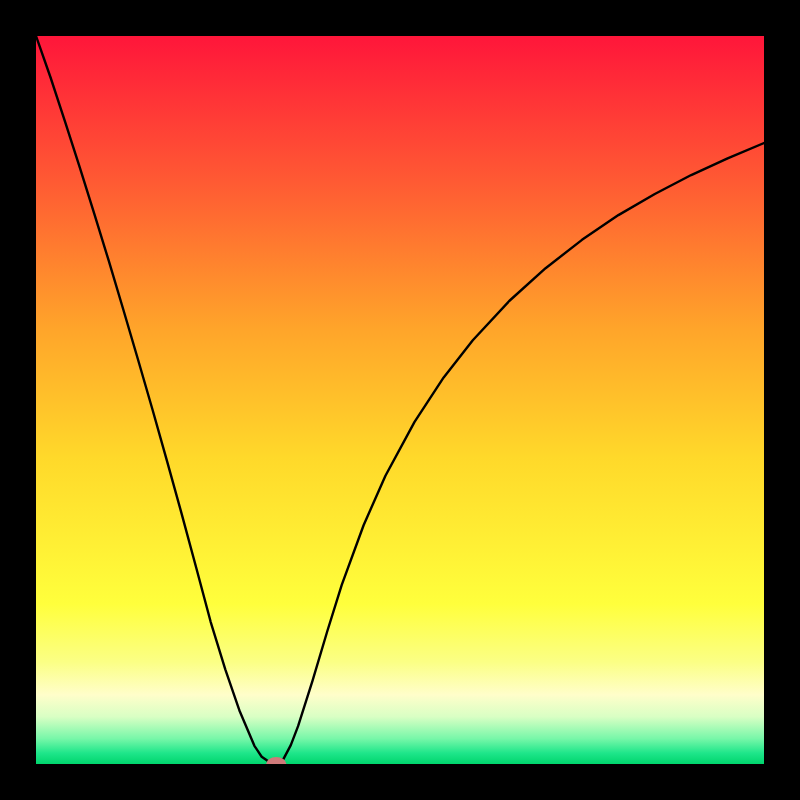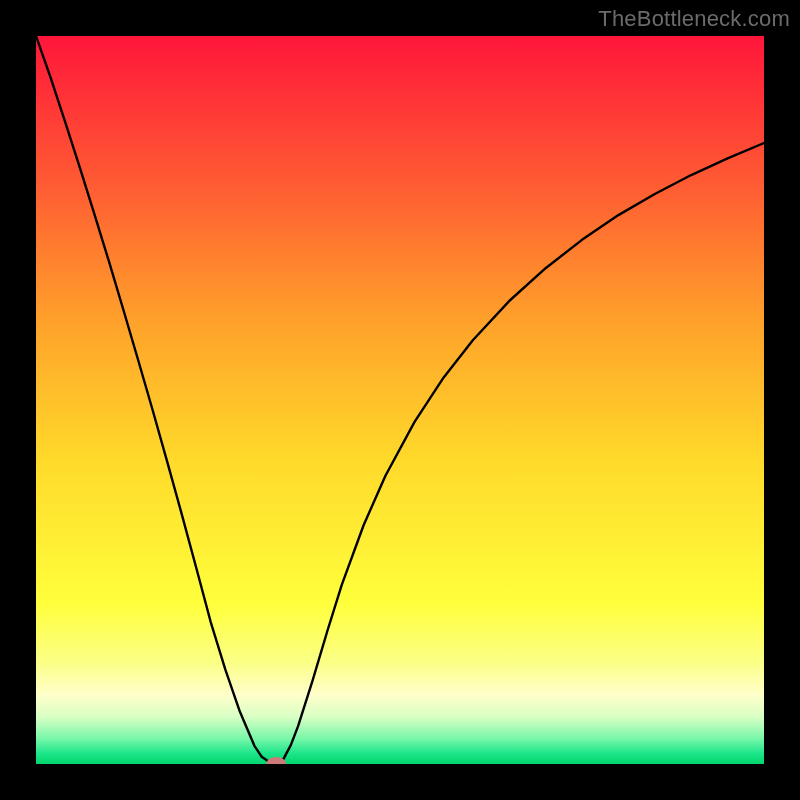--- a/index.html
+++ b/index.html
@@ -55,14 +55,13 @@
             <stop offset="96.50%" stop-color="#78f7a9"></stop>
             <stop offset="98.50%" stop-color="#1ee68a"></stop>
             <stop offset="100.00%" stop-color="#00d56d"></stop>
           </linearGradient>
       </defs>
       <rect id="bg-rect" x="0" y="0" width="728" height="728" fill="url(#bg-grad)"></rect>
       <path id="curve-path" d="M0.00 0.00 L14.56 41.50 L29.12 85.90 L43.68 131.04 L58.24 177.63 L72.80 224.95 L87.36 273.73 L101.92 323.23 L116.48 373.46 L131.04 425.15 L145.60 477.57 L160.16 531.44 L174.72 586.04 L189.28 633.36 L203.84 675.58 L218.40 709.80 L225.68 720.72 L232.96 725.82 L240.24 728.00 L247.52 722.90 L254.80 709.07 L262.08 690.14 L276.64 644.28 L291.20 595.50 L305.76 548.91 L327.60 489.22 L349.44 439.71 L378.56 385.84 L407.68 341.43 L436.80 304.30 L473.20 264.99 L509.60 232.23 L546.00 203.84 L582.40 179.09 L618.80 157.98 L655.20 139.05 L691.60 122.30 L728.00 107.02" fill="none" stroke="#000" stroke-width="2.4" stroke-linecap="round" stroke-linejoin="round"></path>
       <ellipse id="marker-dot" cx="240.24" cy="728.00" rx="10" ry="7" fill="#cf7a7a"></ellipse>
     </svg>
   </div>
-  <div class="watermark">TheBottleneck.com</div>
 </div>
 
 </body></html>

